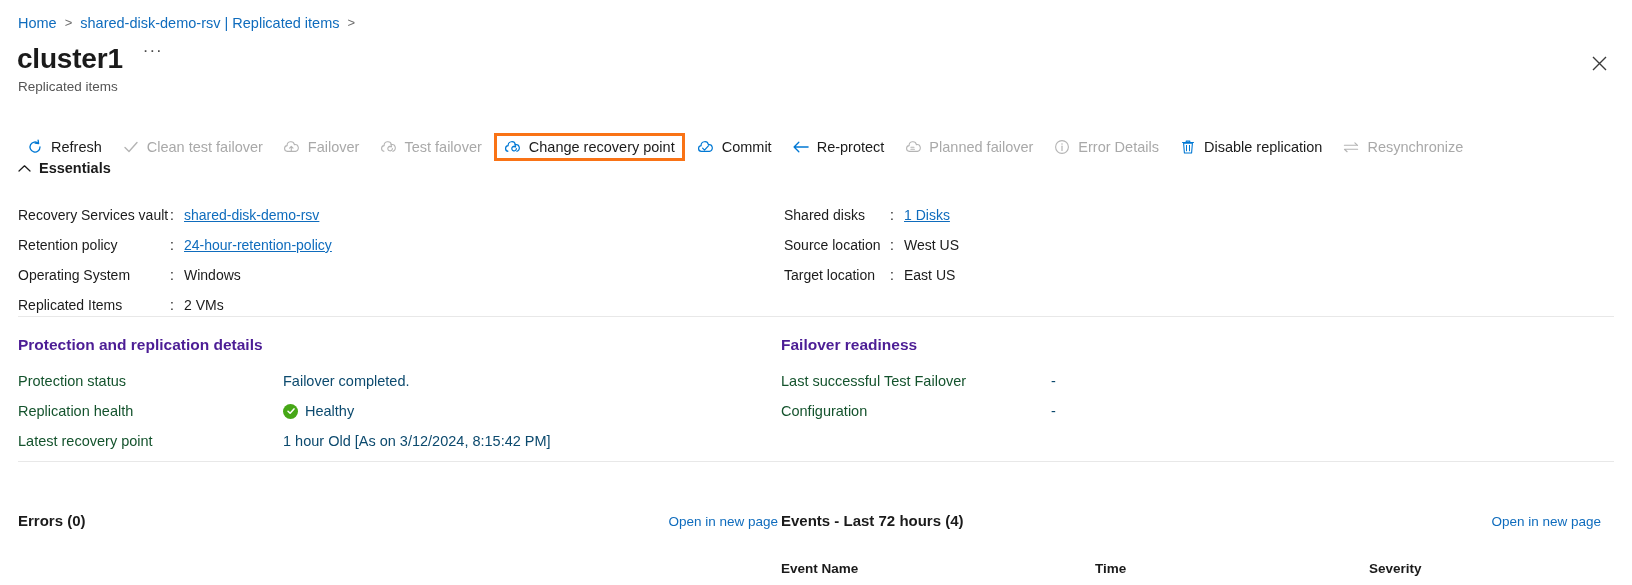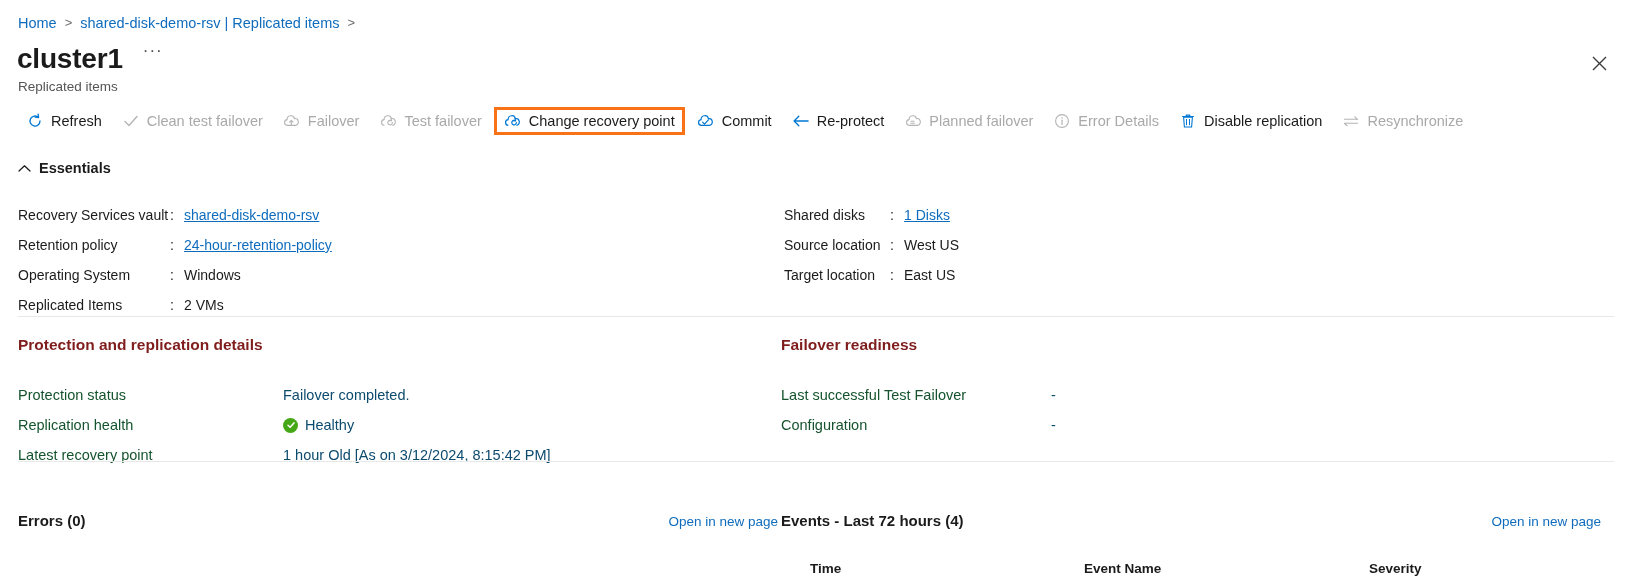--- a/index.html
+++ b/index.html
@@ -42,21 +42,21 @@
   }
   .close-x {
     position: absolute; right: 20px; top: 50px;
     width: 26px; height: 26px; cursor: pointer;
     display: flex; align-items: center; justify-content: center;
     color: #3b3b3b;
   }
 
   
   .cmdbar {
-    position: absolute; left: 16px; top: 106px;
+    position: absolute; left: 16px; top: 132px;
     display: flex; align-items: center; height: 30px;
   }
   .cmd {
     display: flex; align-items: center; gap: 7px;
     padding: 4px 9px; height: 28px;
     font-size: 14.5px; color: #1b1b1b;
     white-space: nowrap; cursor: pointer;
     border: 1px solid transparent;
   }
   .cmd.disabled { color: #a9a9a9; cursor: default; }
@@ -93,21 +93,21 @@
   .divider {
     position: absolute; left: 18px; width: 1596px; height: 1px; background: #e8e8e8;
   }
   .divider.d1 { top: 316px; }
   .divider.d2 { top: 461px; }
 
   
   .sec { position: absolute; }
   .sec.left  { left: 18px;  width: 740px; }
   .sec.right { left: 781px; width: 820px; }
-  .sec-title { font-size: 15.5px; font-weight: 700; color: #7f1d1d; margin-bottom: 26px; }
+  .sec-title { font-size: 15.5px; font-weight: 700; color: #4c1d95; margin-bottom: 12px; }
   .kv { display: flex; align-items: center; height: 30px; font-size: 14.5px; }
   .kv .k { color: #14532d; }
   .kv .v { color: #0c4a6e; display: flex; align-items: center; gap: 7px; }
   .sec.left .kv .k { width: 265px; flex: none; }
   .sec.right .kv .k { width: 270px; flex: none; }
   .healthy-dot {
     width: 15px; height: 15px; border-radius: 50%;
     background: #46a716; display: flex; align-items: center; justify-content: center; flex:none;
   }
 
@@ -364,20 +364,20 @@
     </div>
   </div>
 
   <div class="panel events">
     <div class="panel-head">
       <span class="panel-title">Events - Last 72 hours (4)</span>
       <span class="panel-link">Open in new page</span>
     </div>
     <div class="evt-table">
       <div class="evt-head">
+        <span class="evt-th name">Event Name</span>
         <span class="evt-th time">Time</span>
-        <span class="evt-th name">Event Name</span>
         <span class="evt-th sev">Severity</span>
       </div>
     </div>
   </div>
 
 </div>
 
 </body></html>

